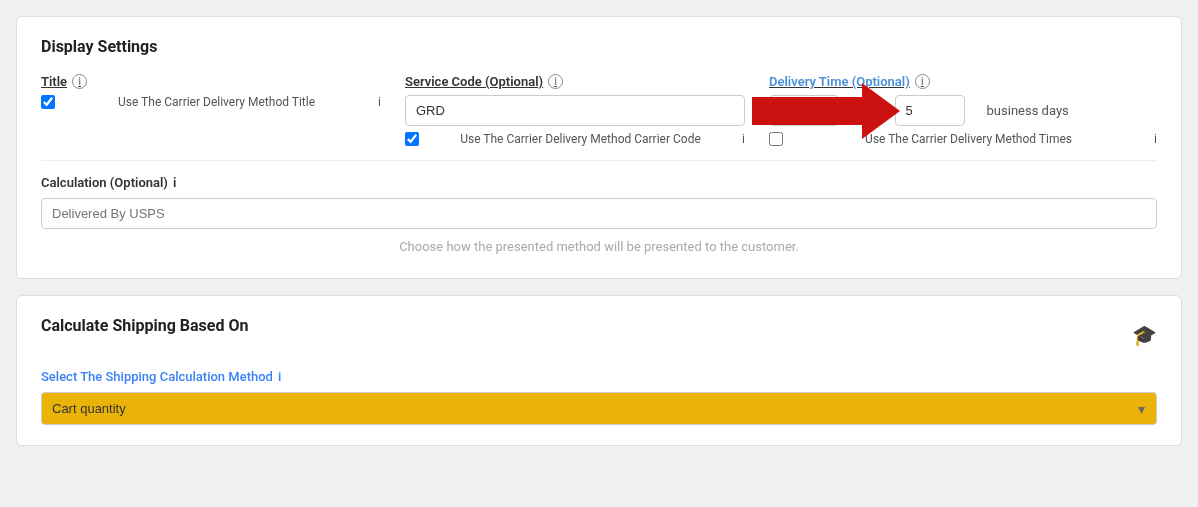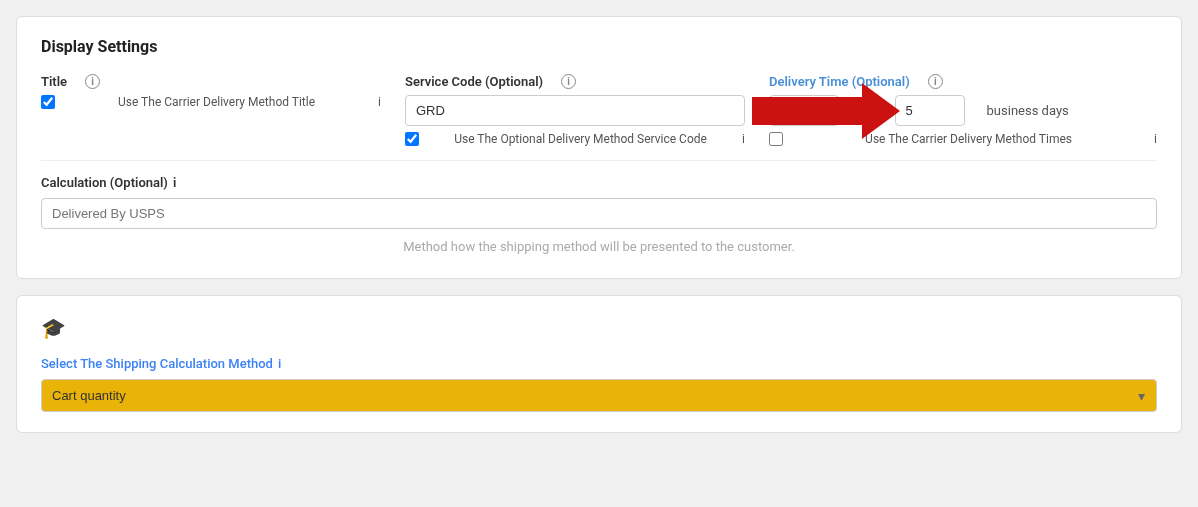--- a/index.html
+++ b/index.html
@@ -43,21 +43,22 @@
       position: relative;
     }
     .field-group.delivery-group {
       flex: 1;
     }
     .field-label {
       font-size: 13px;
       font-weight: 600;
       color: #333;
       display: flex;
-      gap: 18px;
+      gap: 5px;
+      text-decoration: underline;
     }
     .field-label .info-icon {
       display: inline-flex;
       align-items: center;
       justify-content: center;
       width: 15px;
       height: 15px;
       border-radius: 50%;
       border: 1.5px solid #888;
       color: #888;
@@ -205,21 +206,21 @@
       <div style="position:relative;">
         <input type="text" value="GRD" style="">
         
         <div style="position:absolute; right:-155px; top:50%; transform:translateY(-50%); display:flex; align-items:center; pointer-events:none; z-index:10;">
           <div style="width:110px; height:28px; background:#cc1111;"></div>
           <div style="width:0; height:0; border-top:28px solid transparent; border-bottom:28px solid transparent; border-left:38px solid #cc1111;"></div>
         </div>
       </div>
       <div class="checkbox-row">
         <input type="checkbox" checked="" style="">
-        <span>Use The Optional Delivery Method Service Code</span>
+        <span>Use The Carrier Delivery Method Carrier Code</span>
         <span class="info-icon">i</span>
       </div>
     </div>
 
     <div class="field-group delivery-group">
       <div class="field-label">
         <span class="label-blue">Delivery Time (Optional)</span>
         <span class="info-icon">i</span>
       </div>
       <div class="delivery-time-row">
@@ -240,25 +241,26 @@
   <hr class="divider">
 
   <div class="description-section">
     <div class="description-label">
       <span>Calculation (Optional)</span>
       <span class="info-icon">i</span>
     </div>
     <input type="text" style="width: 100%;" placeholder="Delivered By USPS">
   </div>
 
-  <div class="footer-text">Method how the shipping method will be presented to the customer.</div>
+  <div class="footer-text">Choose how the presented method will be presented to the customer.</div>
 </div>
 
 <div class="card">
   <div class="card-header-row">
+    <div class="card-title">Calculate Shipping Based On</div>
     <span class="card-header-icon">🎓</span>
   </div>
   <div class="sub-label">
     <span>Select The Shipping Calculation Method</span>
     <span class="info-icon">i</span>
   </div>
   <div class="select-wrapper">
     <select>
       <option>Cart quantity</option>
       <option>Cart weight</option>

